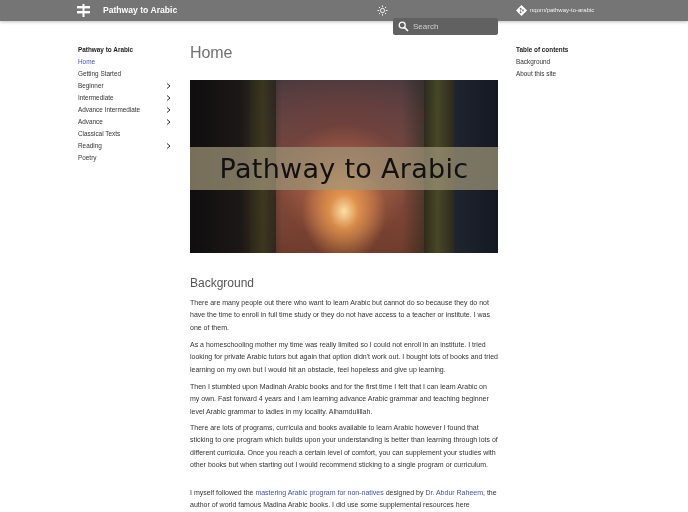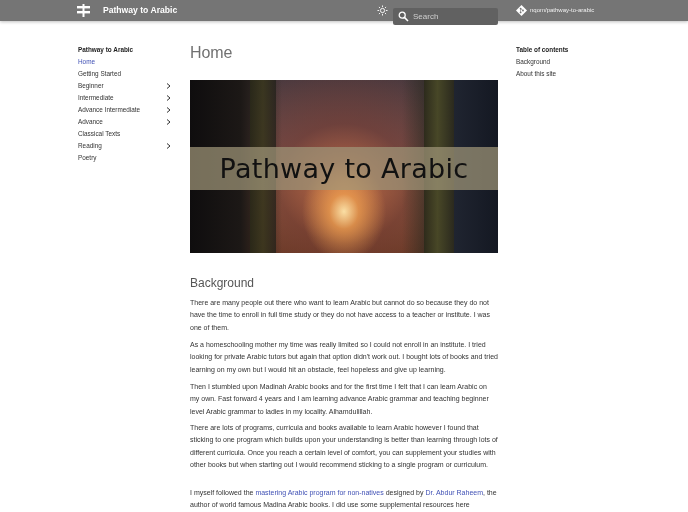--- a/index.html
+++ b/index.html
@@ -17,21 +17,21 @@
     }
     .header .site-title {
       position: absolute; left: 103px; top: 5px;
       font-size: 8.6px; font-weight: bold; color: #ffffff;
     }
     .header .palette-toggle {
       position: absolute; left: 377px; top: 5px; width: 11px; height: 11px;
       cursor: pointer;
     }
     .header .search-box {
-      position: absolute; left: 393px; top: 8px; width: 105px; height: 17px;
+      position: absolute; left: 393px; top: 18px; width: 105px; height: 17px;
       background: #616161; border-radius: 2px; cursor: text;
     }
     .header .search-box .search-icon {
       position: absolute; left: 5px; top: 3px; width: 11px; height: 11px;
     }
     .header .search-box .search-placeholder {
       position: absolute; left: 20px; top: 4px;
       font-size: 8px; color: #cfcfcf;
     }
     .header .repo-link {

